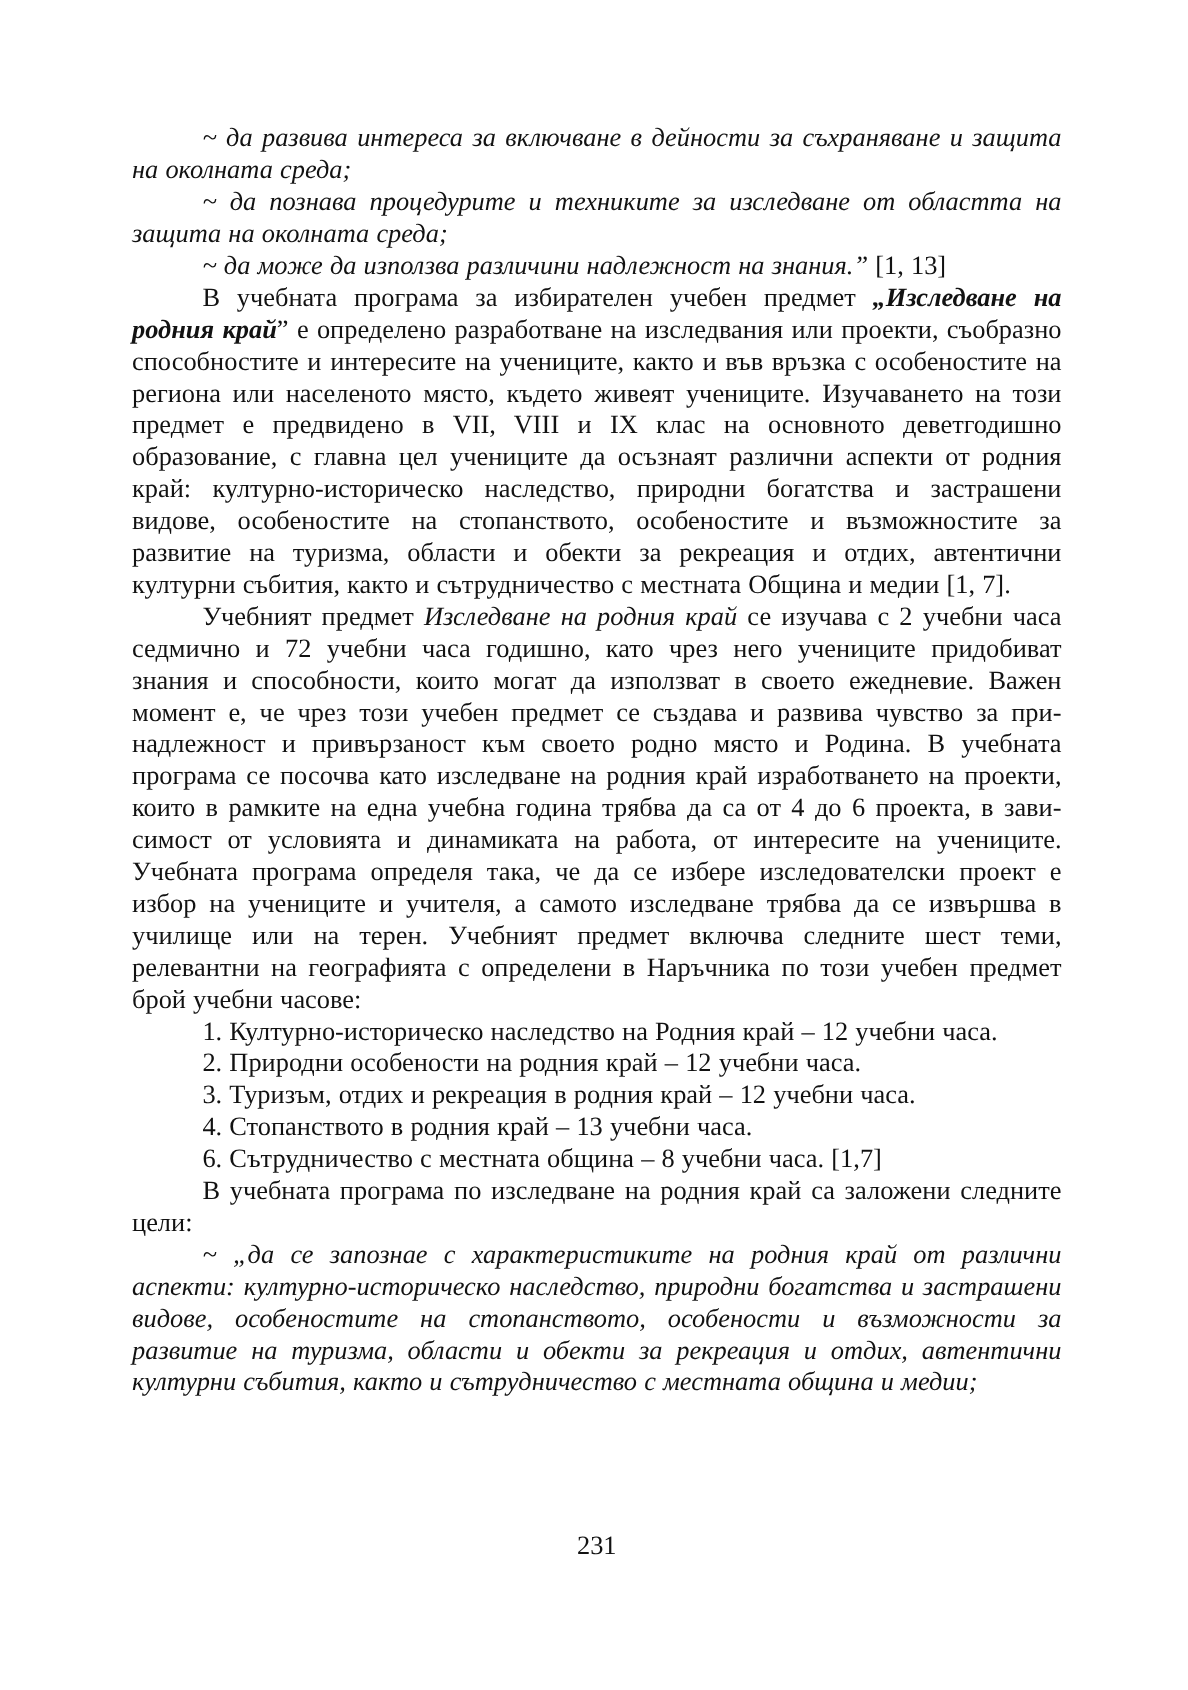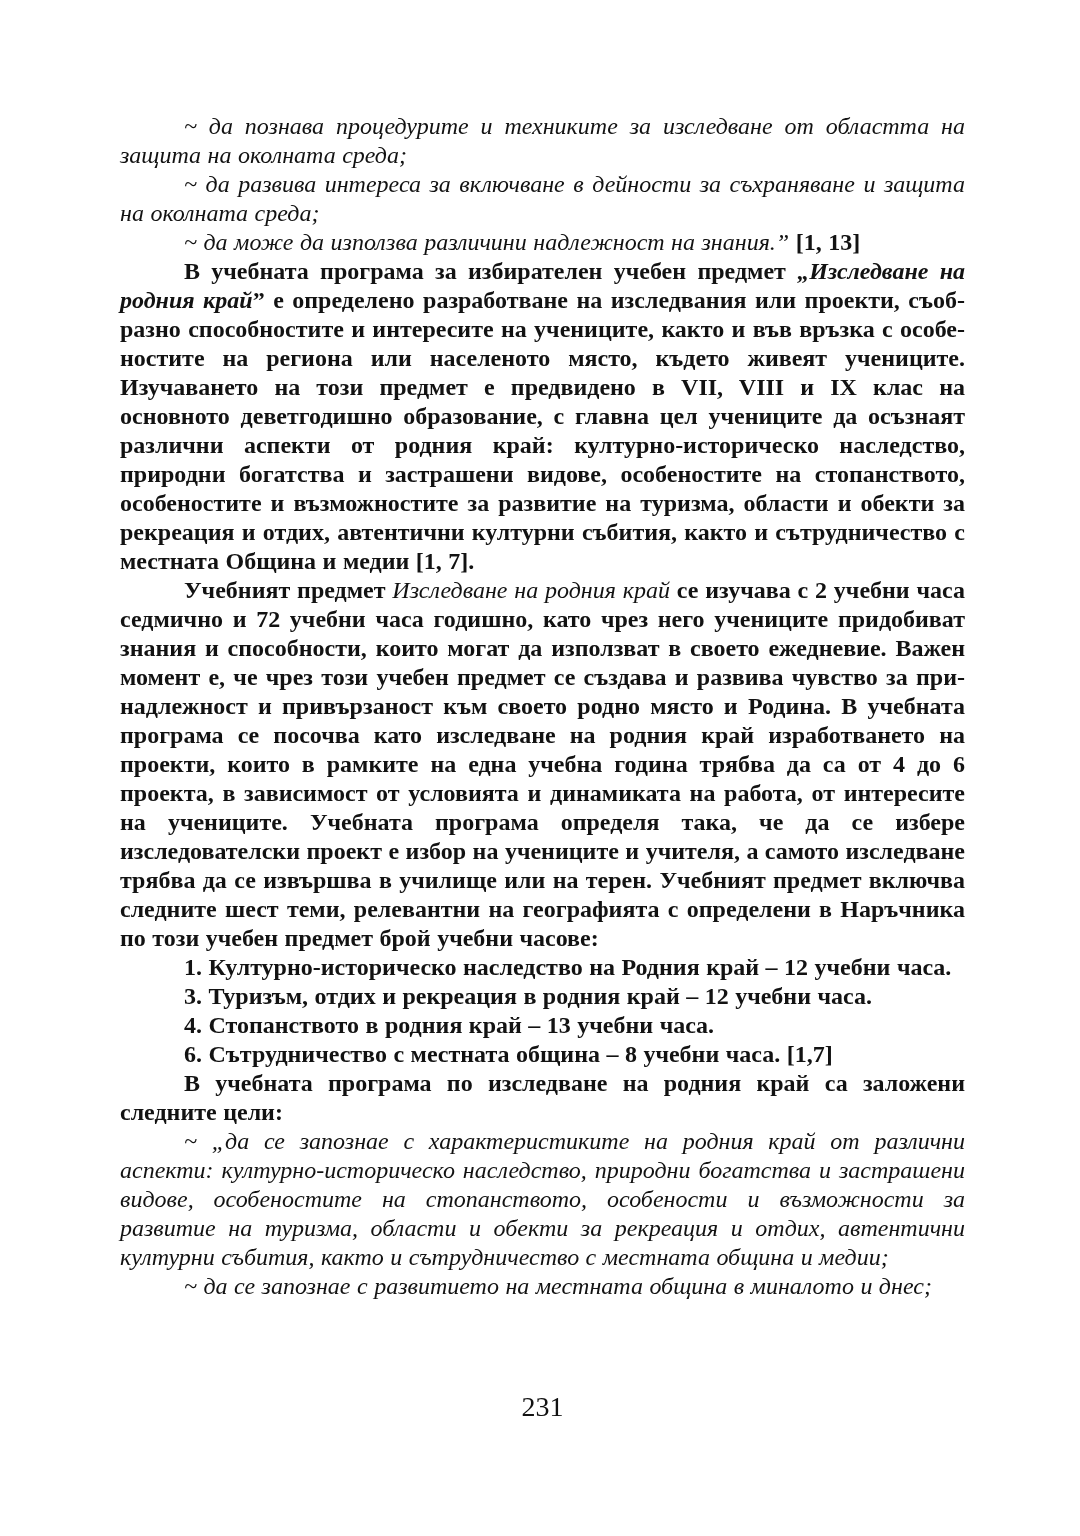--- a/index.html
+++ b/index.html
@@ -27,45 +27,45 @@
     hyphens: manual;
     -webkit-hyphens: manual;
     word-spacing: 0.02em;
   }
   .doc-body p {
     margin: 0;
     padding: 0;
   }
   p.indent { text-indent: 64px; }
   p.italic { font-style: italic; }
-  .run-normal { font-style: normal; font-weight: bold; }
+  .run-normal { font-style: normal; font-weight: normal; }
   .run-italic { font-style: italic; font-weight: normal; }
   .run-bold-italic { font-style: italic; font-weight: bold; }
   .page-footer {
     position: absolute;
     left: 120px; top: 1392px;
     width: 845px;
     text-align: center;
-    font-size: 28px;
+    font-size: 24px;
     line-height: 29px;
     color: #121212;
   }
 </style>
 </head>
 <body>
 
 <div class="page">
   <div class="doc-body">
+      <p class="indent italic"><span class="run-italic">~ да развива интереса за включване в дейности за съхраняване и защита на околната среда;</span></p>
       <p class="indent italic"><span class="run-italic">~ да познава процедурите и техниките за изследване от областта на защита на околната среда;</span></p>
-      <p class="indent italic"><span class="run-italic">~ да развива интереса за включване в дейности за съхраняване и защита на околната среда;</span></p>
       <p class="indent italic"><span class="run-italic">~ да може да използва различини надлежност на знания.”</span><span class="run-normal"> [1, 13]</span></p>
       <p class="indent"><span class="run-normal">В учебната програма за избирателен учебен предмет </span><span class="run-bold-italic">„Изследване на родния край</span><span class="run-normal">” е определено разработване на изследвания или проекти, съоб­разно способностите и интересите на учениците, както и във връзка с особе­ностите на региона или населеното място, където живеят учениците. Изучава­нето на този предмет е предвидено в VII, VIII и IX клас на основното деветго­дишно образование, с главна цел учениците да осъзнаят различни аспекти от родния край: културно-историческо наследство, природни богатства и застра­шени видове, особеностите на стопанството, особеностите и възможностите за развитие на туризма, области и обекти за рекреация и отдих, автентични културни събития, както и сътрудничество с местната Община и медии [1, 7].</span></p>
       <p class="indent"><span class="run-normal">Учебният предмет </span><span class="run-italic">Изследване на родния край</span><span class="run-normal"> се изучава с 2 учебни часа седмично и 72 учебни часа годишно, като чрез него учениците придобиват знания и способности, които могат да използват в своето ежедневие. Важен момент е, че чрез този учебен предмет се създава и развива чувство за при­надлежност и привързаност към своето родно място и Родина. В учебната програма се посочва като изследване на родния край изработването на проекти, които в рамките на една учебна година трябва да са от 4 до 6 проекта, в зави­симост от условията и динамиката на работа, от интересите на учениците. Учебната програма определя така, че да се избере изследователски проект е избор на учениците и учителя, а самото изследване трябва да се извършва в училище или на терен. Учебният предмет включва следните шест теми, релевантни на географията с определени в Наръчника по този учебен предмет брой учебни часове:</span></p>
       <p class="indent"><span class="run-normal">1. Културно-историческо наследство на Родния край – 12 учебни часа.</span></p>
+      <p class="indent"><span class="run-normal">2. Природни особености на родния край – 12 учебни часа.</span></p>
       <p class="indent"><span class="run-normal">3. Туризъм, отдих и рекреация в родния край – 12 учебни часа.</span></p>
       <p class="indent"><span class="run-normal">4. Стопанството в родния край – 13 учебни часа.</span></p>
       <p class="indent"><span class="run-normal">6. Сътрудничество с местната община – 8 учебни часа. [1,7]</span></p>
       <p class="indent"><span class="run-normal">В учебната програма по изследване на родния край са заложени следните цели:</span></p>
       <p class="indent italic"><span class="run-italic">~ „да се запознае с характеристиките на родния край от различни аспекти: културно-историческо наследство, природни богатства и застрашени видове, особеностите на стопанството, особености и въз­можности за развитие на туризма, области и обекти за рекреация и отдих, автентични културни събития, както и сътрудничество с мест­ната община и медии;</span></p>
-      <p class="indent italic"><span class="run-italic">~ да се запознае с развитието на местната община в миналото и днес;</span></p>
     </div>
   <div class="page-footer">231</div>
 </div>
 
 </body></html>

